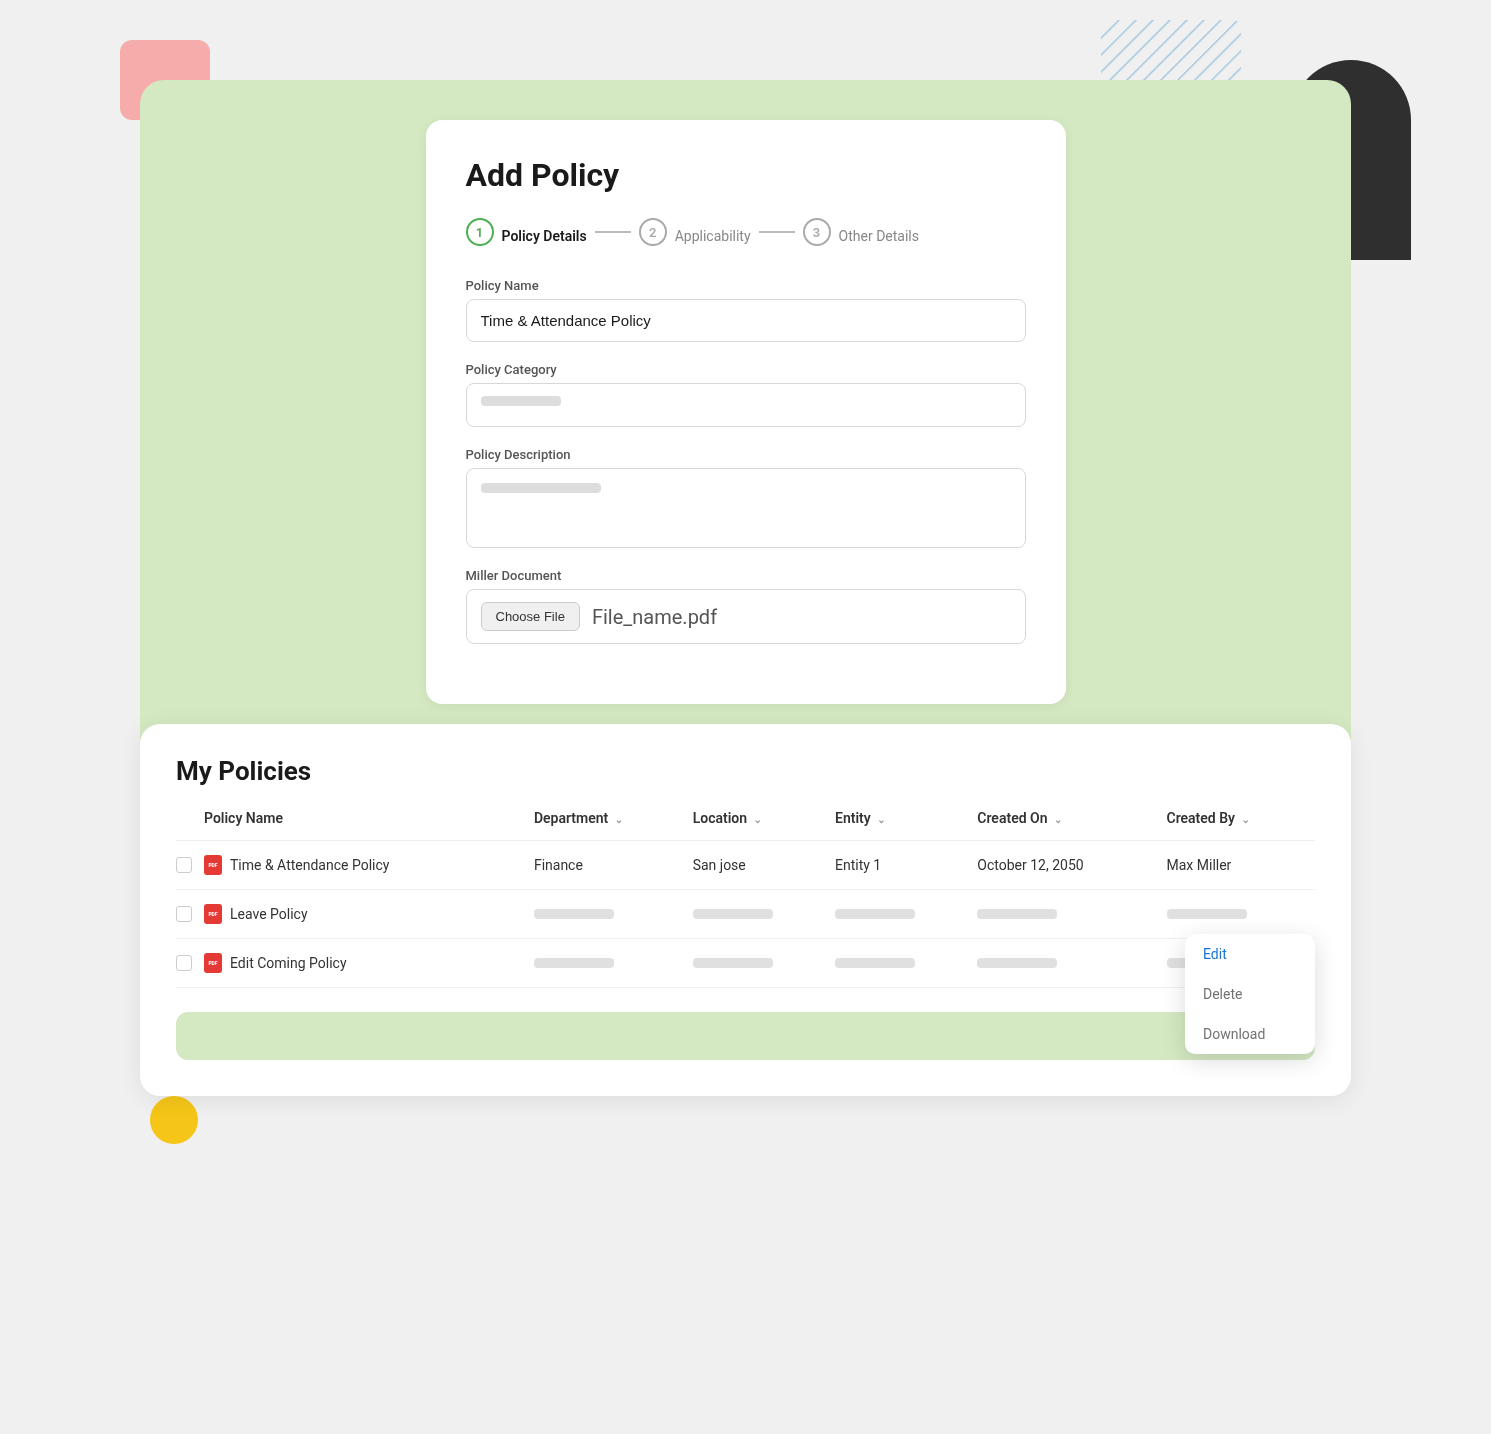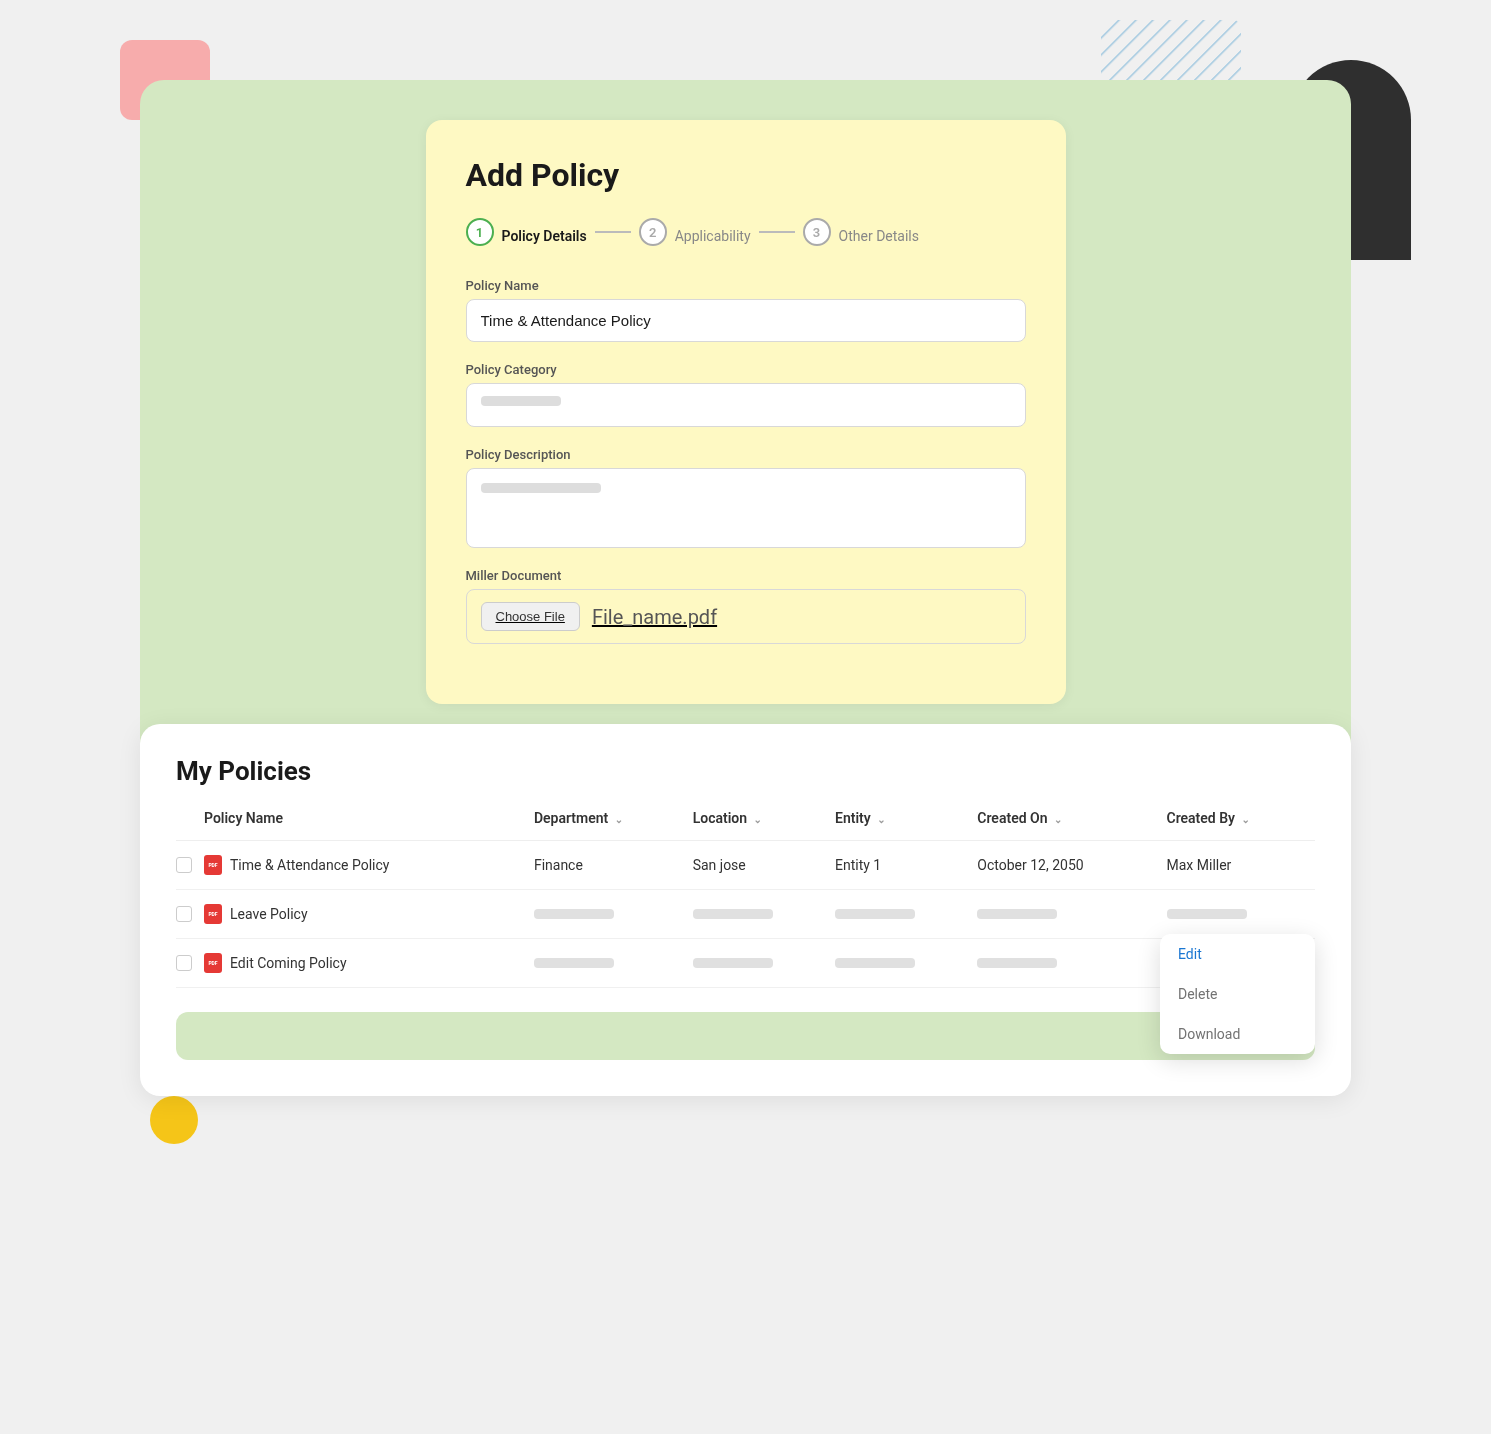--- a/index.html
+++ b/index.html
@@ -60,21 +60,21 @@
     
     .green-card {
       background: #d4e8c2;
       border-radius: 24px;
       padding: 40px 40px 60px 40px;
       position: relative;
     }
 
     
     .form-card {
-      background: #fef9c3;
+      background: #ffffff;
       border-radius: 16px;
       padding: 36px 40px 40px 40px;
       max-width: 640px;
       margin: 0 auto;
       box-shadow: 0 2px 12px rgba(0,0,0,0.06);
     }
 
     .form-title {
       font-size: 32px;
       font-weight: 700;
@@ -172,21 +172,20 @@
     }
 
     
     .file-upload-row {
       display: flex;
       align-items: center;
       gap: 12px;
       border: 1.5px solid #d8d8d8;
       border-radius: 8px;
       padding: 12px 14px;
-      text-decoration: underline;
     }
     .choose-file-btn {
       background: #f0f0f0;
       border: 1px solid #ccc;
       border-radius: 6px;
       padding: 6px 14px;
       font-size: 13px;
       color: #333;
       cursor: pointer;
       white-space: nowrap;
@@ -298,21 +297,21 @@
     }
 
     
     .context-menu {
       position: absolute;
       right: 36px;
       top: 210px;
       background: #fff;
       border-radius: 10px;
       box-shadow: 0 6px 24px rgba(0,0,0,0.14);
-      width: 155px;
+      width: 130px;
       z-index: 10;
       overflow: hidden;
     }
     .context-menu-item {
       padding: 12px 18px;
       font-size: 14px;
       color: #737373;
       cursor: pointer;
     }
     .context-menu-item.edit {

